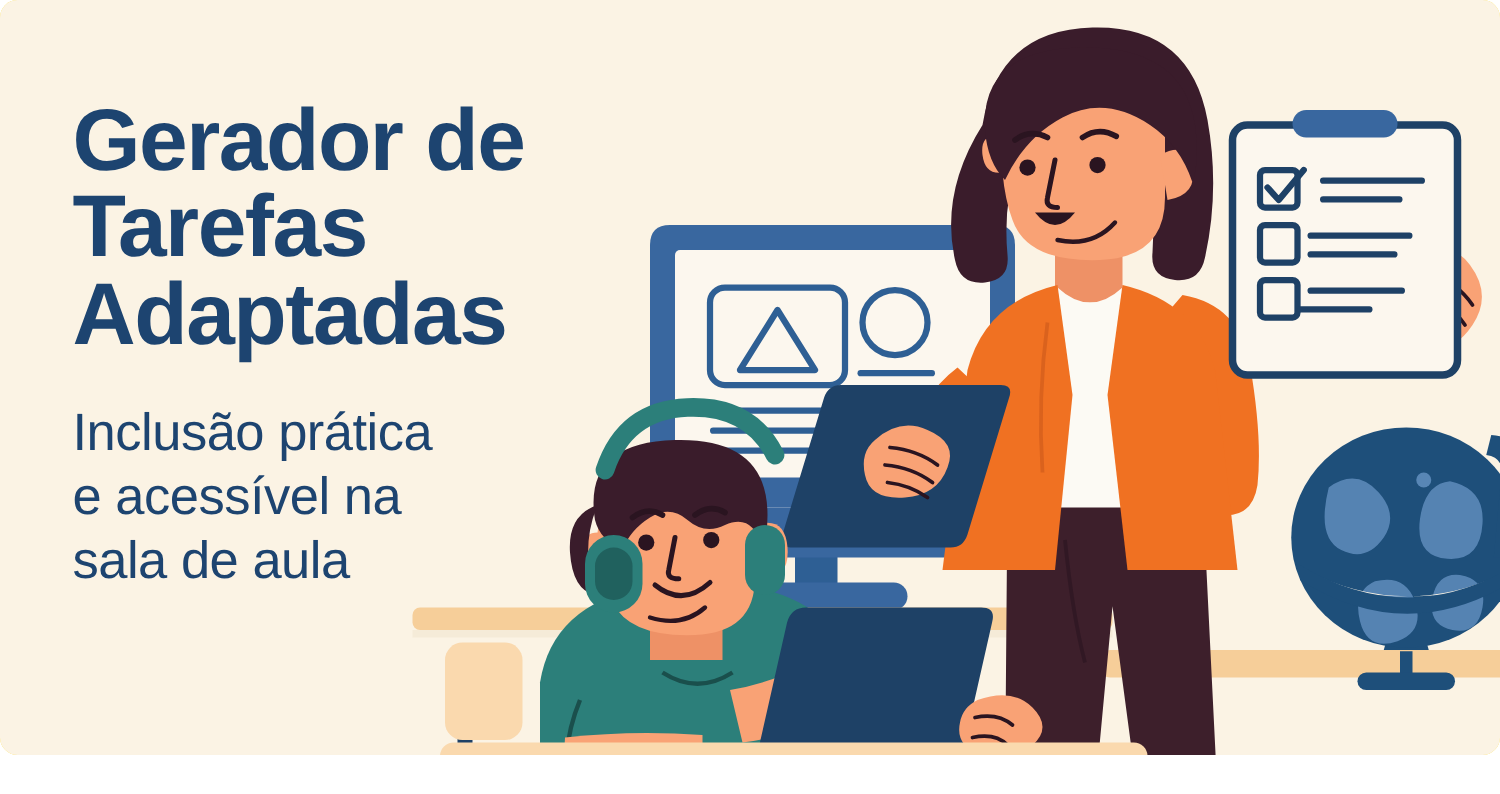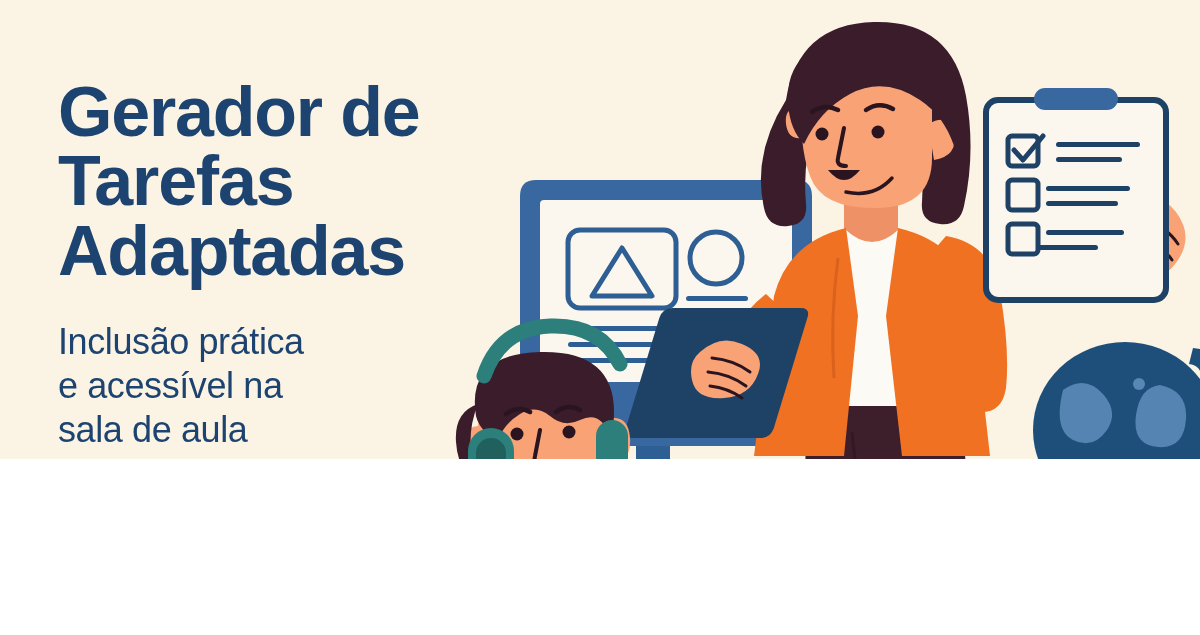--- a/index.html
+++ b/index.html
@@ -4,23 +4,24 @@
 <title>Gerador de Tarefas Adaptadas</title>
 <style>
   * { margin:0; padding:0; box-sizing:border-box; }
   html,body { background:#ffffff; }
   body {
     font-family:"Liberation Sans", sans-serif;
     display:flex; align-items:flex-start; justify-content:flex-start;
   }
   #banner {
     position:relative;
-    width:1200px; height:459px;
+    width:1200px; height:604px;
     overflow:hidden;
     background:#fde047;
+    border-radius:14px;
   }
   #art { position:absolute; inset:0; width:1200px; height:635px; display:block; }
   .text-block {
     position:absolute;
     left:58px; top:78px;
     width:520px;
     z-index:5;
     pointer-events:none;
   }
   .headline {
@@ -29,21 +30,21 @@
     font-size:70px;
     line-height:0.99;
     letter-spacing:-1.2px;
     color:#1D4470;
     white-space:pre-line;
   }
   .subhead {
     margin-top:34px;
     font-family:"Liberation Sans", sans-serif;
     font-weight:normal;
-    font-size:36px;
+    font-size:42px;
     line-height:1.22;
     letter-spacing:-0.4px;
     color:#1D4470;
     white-space:pre-line;
   }
 </style>
 </head>
 <body>
 
 <div id="banner">

